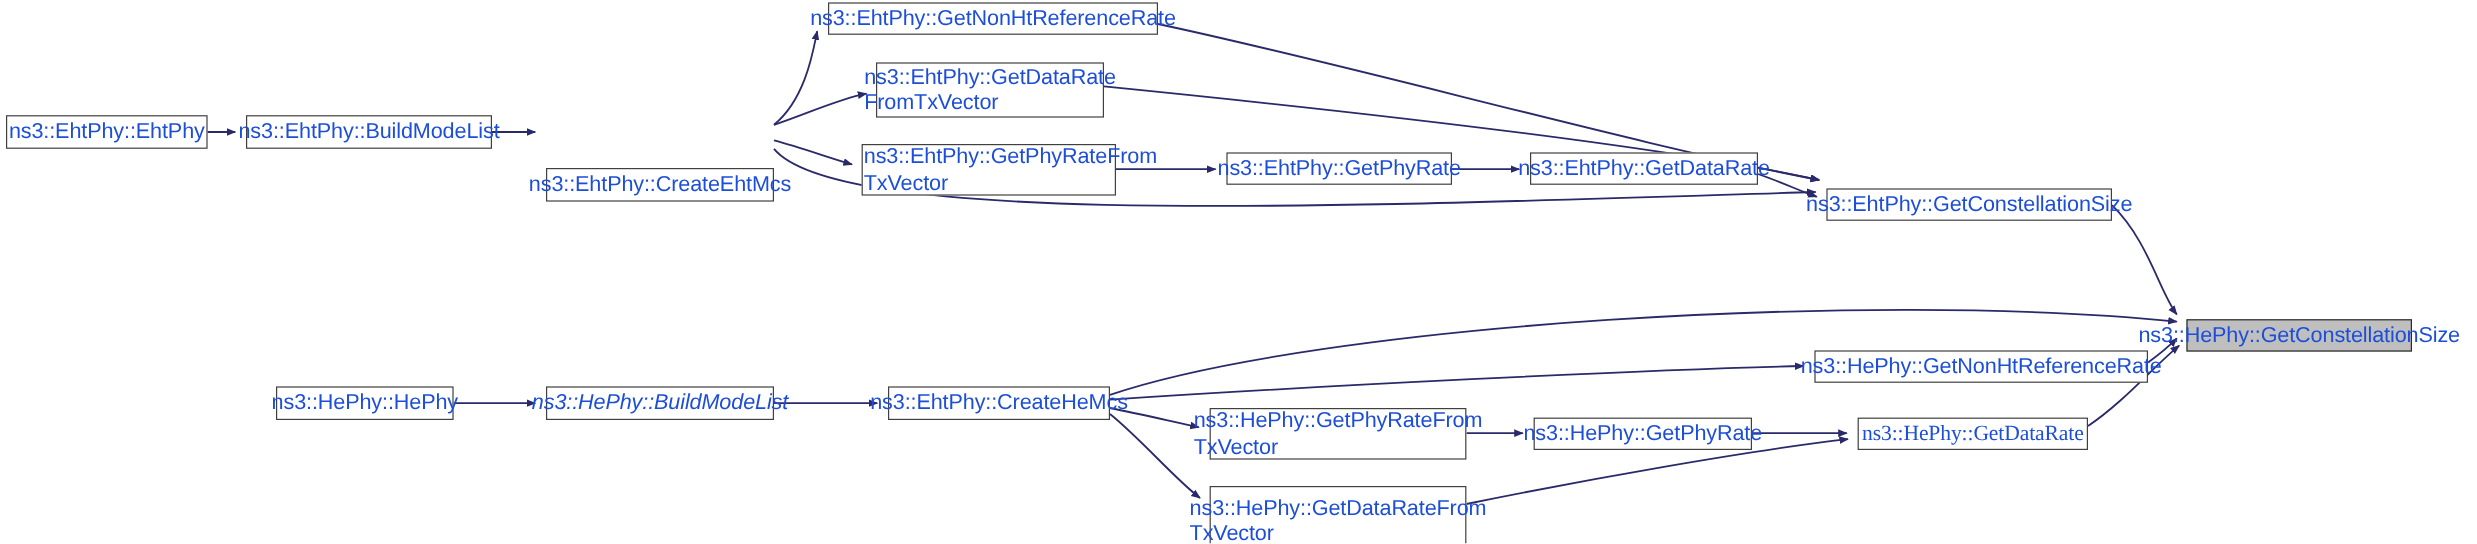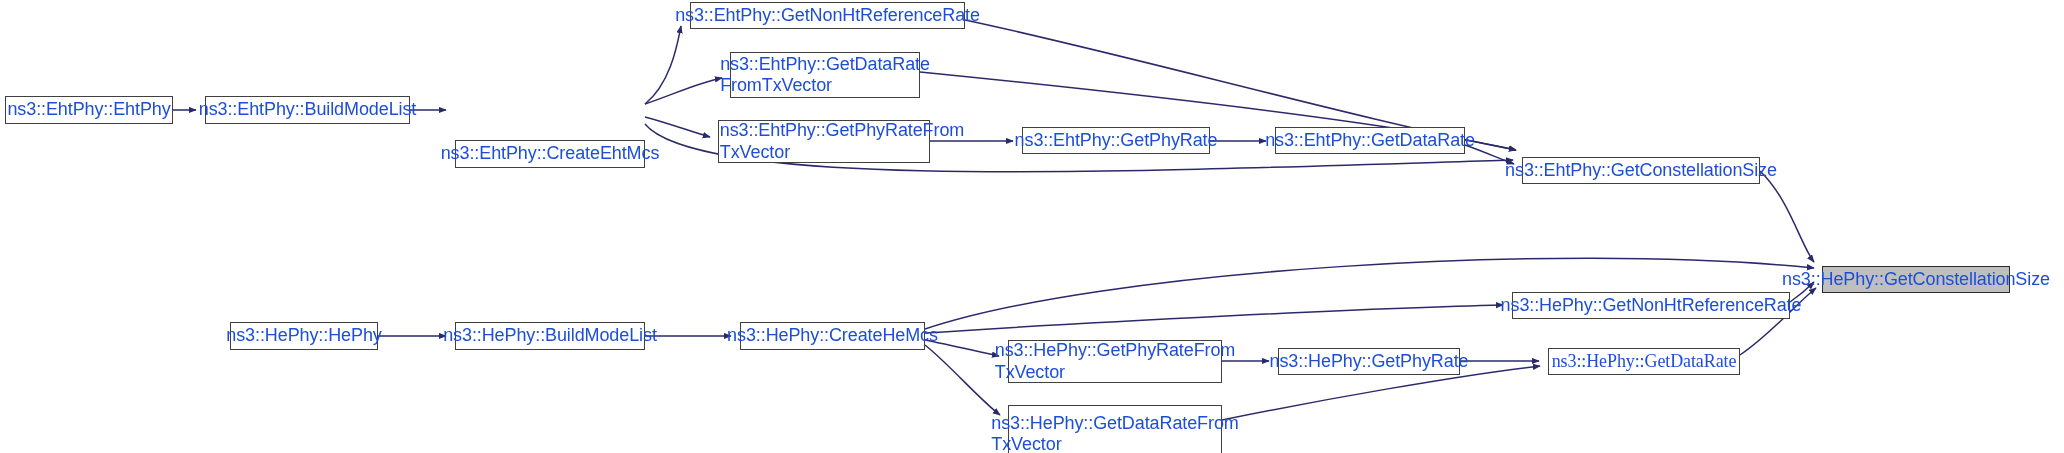--- a/index.html
+++ b/index.html
@@ -54,22 +54,22 @@
       <div class="node" style="left: 455px; top: 96px; width: 190px; height: 28px; margin-top: 44px;">ns3::EhtPhy::CreateEhtMcs</div>
       <div class="node" style="left: 690px; top: 2px; width: 275px; height: 27px;">ns3::EhtPhy::GetNonHtReferenceRate</div>
       <div class="node" style="left: 730px; top: 52px; width: 190px; height: 46px;">ns3::EhtPhy::GetDataRate
 FromTxVector</div>
       <div class="node" style="left: 718px; top: 120px; width: 212px; height: 43px; padding-left: 40px;">ns3::EhtPhy::GetPhyRateFrom
 TxVector</div>
       <div class="node" style="left: 1022px; top: 127px; width: 188px; height: 27px;">ns3::EhtPhy::GetPhyRate</div>
       <div class="node" style="left: 1275px; top: 127px; width: 190px; height: 27px;">ns3::EhtPhy::GetDataRate</div>
       <div class="node" style="left: 1522px; top: 157px; width: 238px; height: 27px;">ns3::EhtPhy::GetConstellationSize</div>
       <div class="node" style="left: 230px; top: 322px; width: 148px; height: 28px;">ns3::HePhy::HePhy</div>
-      <div class="node" style="left: 455px; top: 322px; width: 190px; height: 28px;">ns3::HePhy::BuildModeList</div>
-      <div class="node" style="left: 740px; top: 322px; width: 185px; height: 28px;">ns3::HePhy::CreateHeMcs</div>
+      <div class="node" style="left: 455px; top: 322px; width: 190px; height: 28px; font-style: italic;">ns3::HePhy::BuildModeList</div>
+      <div class="node" style="left: 740px; top: 322px; width: 185px; height: 28px;">ns3::EhtPhy::CreateHeMcs</div>
       <div class="node" style="left: 1512px; top: 292px; width: 278px; height: 27px;">ns3::HePhy::GetNonHtReferenceRate</div>
       <div class="node" style="left: 1008px; top: 340px; width: 214px; height: 43px;">ns3::HePhy::GetPhyRateFrom
 TxVector</div>
       <div class="node" style="left: 1278px; top: 348px; width: 182px; height: 27px;">ns3::HePhy::GetPhyRate</div>
       <div class="node" style="left: 1548px; top: 348px; width: 192px; height: 27px; font-family: Liberation Serif, serif;">ns3::HePhy::GetDataRate</div>
       <div class="node" style="left: 1008px; top: 405px; width: 214px; height: 58px;">ns3::HePhy::GetDataRateFrom
 TxVector</div>
       <div class="node highlight" style="left: 1822px; top: 266px; width: 188px; height: 27px;">ns3::HePhy::GetConstellationSize</div>
     </div>
 </div>

